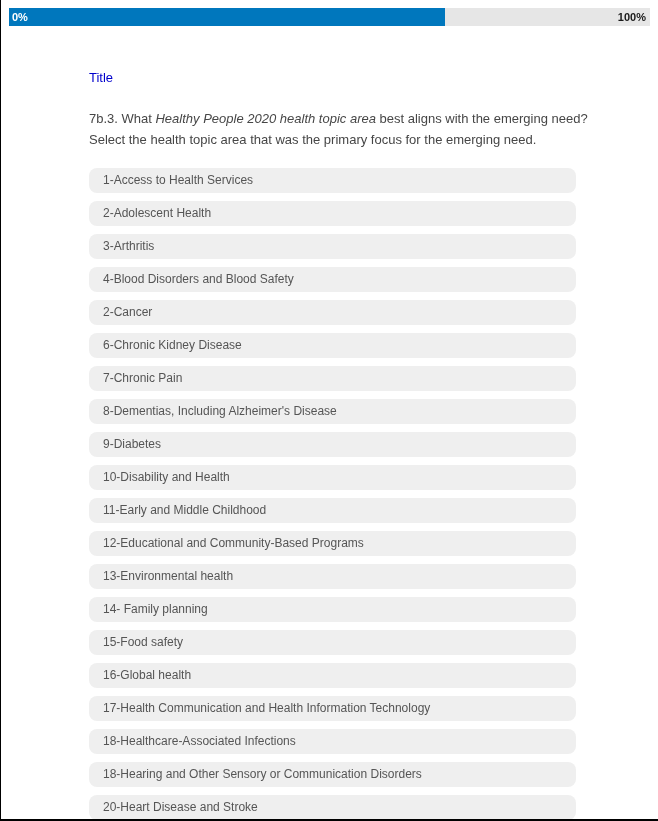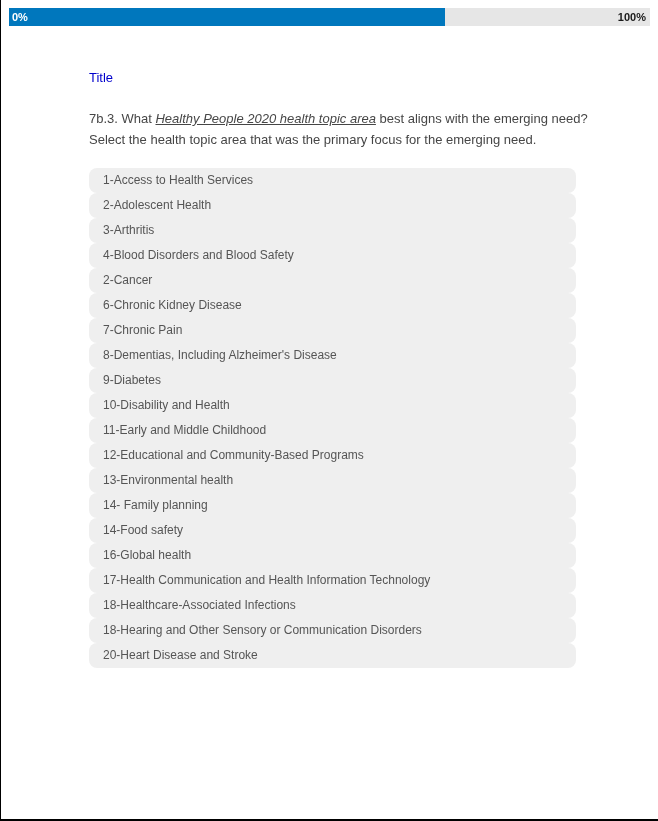--- a/index.html
+++ b/index.html
@@ -60,32 +60,32 @@
   }
   .question-text {
     margin-top: 23px;
     width: 545px;
     font-size: 13px;
     line-height: 21px;
     color: #464646;
   }
   .question-text .emphasis {
     font-style: italic;
-    text-decoration: underline;
   }
 
   
   .options-list {
     margin-top: 18px;
   }
   .option-row {
     height: 25px;
     line-height: 25px;
     background: #EFEFEF;
     border-radius: 8px;
+    margin-bottom: 8px;
     padding-left: 14px;
     font-size: 12px;
     color: #555555;
     cursor: pointer;
   }
 </style>
 </head>
 <body>
 
 <div class="progress-track" style="background: rgb(230, 230, 230);">
@@ -107,20 +107,20 @@
       <div class="option-row">2-Cancer</div>
       <div class="option-row">6-Chronic Kidney Disease</div>
       <div class="option-row">7-Chronic Pain</div>
       <div class="option-row">8-Dementias, Including Alzheimer's Disease</div>
       <div class="option-row">9-Diabetes</div>
       <div class="option-row">10-Disability and Health</div>
       <div class="option-row">11-Early and Middle Childhood</div>
       <div class="option-row">12-Educational and Community-Based Programs</div>
       <div class="option-row">13-Environmental health</div>
       <div class="option-row">14- Family planning</div>
-      <div class="option-row">14-Food safety</div>
+      <div class="option-row">15-Food safety</div>
       <div class="option-row">16-Global health</div>
       <div class="option-row">17-Health Communication and Health Information Technology</div>
       <div class="option-row">18-Healthcare-Associated Infections</div>
       <div class="option-row">18-Hearing and Other Sensory or Communication Disorders</div>
       <div class="option-row">20-Heart Disease and Stroke</div>
     </div>
 </div>
 
 </body></html>

